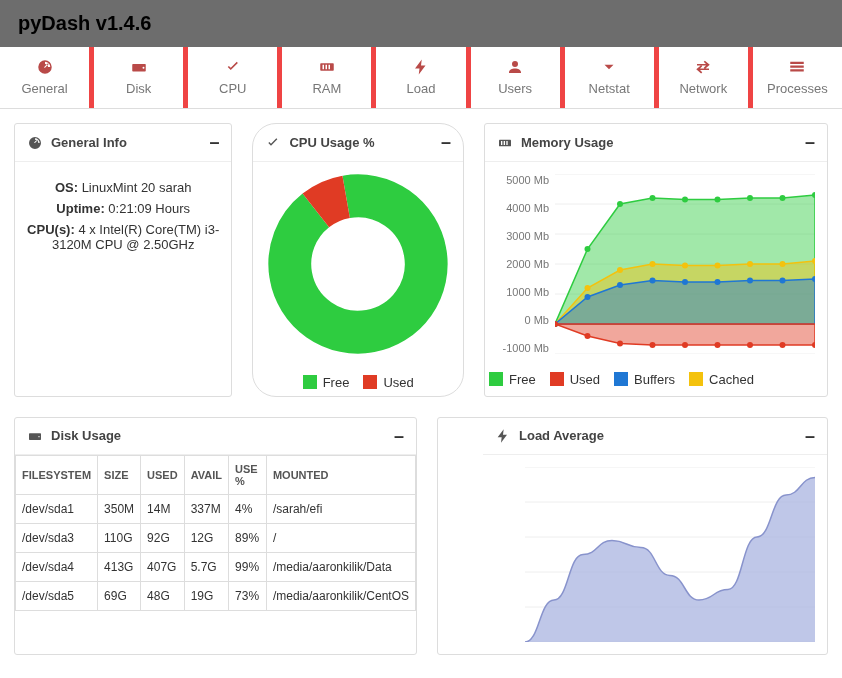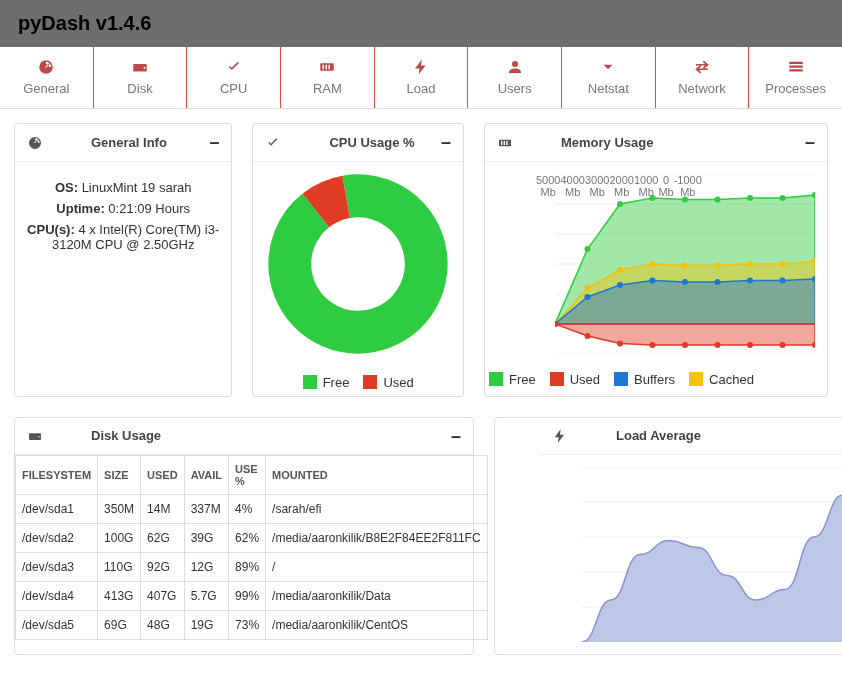--- a/index.html
+++ b/index.html
@@ -1,47 +1,47 @@
 <!DOCTYPE html>
 <html><head>
 <meta charset="utf-8">
 <style>
 * { box-sizing: border-box; margin: 0; padding: 0; }
 body { font-family: "Helvetica Neue", Arial, sans-serif; font-size: 13px; color: #333; background: #fff; width: 842px; }
 .header { background: #6d6d6d; color: #000000; padding: 12px 18px; font-size: 20px; font-weight: 600; }
 .nav { display: flex; border-bottom: 1px solid #ddd; }
-.nav-item { flex: 1; text-align: center; padding: 10px 4px 12px; border-right: 1px solid #ef4444; cursor: pointer; color: #777; }
+.nav-item { flex: 1; text-align: center; padding: 10px 4px 12px; border-right: 5px solid #ef4444; cursor: pointer; color: #777; }
 .nav-item:last-child { border-right: none; }
 .nav-icon { height: 20px; display: flex; justify-content: center; align-items: center; margin-bottom: 4px; }
 .nav-icon svg { width: 18px; height: 18px; fill: #b94a48; }
 .nav-label { font-size: 13px; color: #777; }
 .content { padding: 14px 14px 0 14px; }
 .row { display: flex; gap: 20px; margin-bottom: 20px; }
 .panel { border: 1px solid #ddd; border-radius: 3px; background: #fff; }
 .panel-head { display: flex; align-items: center; padding: 10px 12px; border-bottom: 1px solid #eee; }
 .panel-head .icon { margin-right: 8px; }
 .panel-head .icon svg { width: 16px; height: 16px; fill: #555; vertical-align: middle; }
-.panel-title { font-weight: 700; color: #444; margin-left: 40px; }
+.panel-title { font-weight: 700; color: #444; }
 .panel-head .collapse { margin-left: auto; cursor: pointer; font-weight: 900; color: #333; font-size: 18px; line-height: 10px; }
 .panel-body { padding: 12px; }
 .general { width: 225px; }
-.cpu { width: 218px; }
+.cpu { width: 218px; border-radius: 24px; }
 .mem { flex: 1; }
 .info-line { text-align: center; margin: 6px 0; font-size: 13px; }
 .info-line b { font-weight: 700; }
 .legend { display: flex; flex-wrap: wrap; gap: 20px 14px; margin-top: 6px; padding: 0 4px 6px; }
 .leg-item { display: flex; align-items: center; font-size: 13px; }
 .sw { width: 14px; height: 14px; margin-right: 6px; }
 .disk { width: 460px; }
 .load { flex: 1; padding-left: 45px; }
 table { width: 100%; border-collapse: collapse; }
 th, td { border: 1px solid #ddd; padding: 7px 6px; font-size: 12px; text-align: left; }
 th { font-weight: 700; color: #555; text-transform: uppercase; font-size: 11px; }
 .chart-wrap { position: relative; }
-.ylabels { position: absolute; left: 0; top: 0; bottom: 0; width: 56px; display: flex; flex-direction: row; justify-content: space-between; text-align: center; font-size: 11px; color: #777; padding-right: 4px; margin-left: 39px; }
+.ylabels { position: absolute; left: 0; top: 0; bottom: 0; width: 56px; display: flex; flex-direction: column; justify-content: space-between; text-align: right; font-size: 11px; color: #777; padding-right: 4px; }
 .chart-inner { margin-left: 58px; }
 </style>
 </head>
 <body>
 
 <div class="header">
   <span>pyDash v1.4.6</span>
 </div>
 
 <div class="nav">
@@ -131,21 +131,21 @@
 
   <div class="panel general">
     <div class="panel-head">
       <span class="icon"><svg viewBox="0 0 24 24">
               <path d="M12 3a9 9 0 00-9 9 9 9 0 009 9 9 9 0 009-9 9 9 0 00-9-9zm0 2a7 7 0 017 7h-2a5 5 0 00-5-5V5zm-1 6l4-4 1 1-4 4h-1v-1z"></path>
             </svg></span>
       <span class="panel-title">General Info</span>
       <span class="collapse">–</span>
     </div>
     <div class="panel-body">
-      <div class="info-line"><b>OS:</b> <span>LinuxMint 19 sarah</span></div>
+      <div class="info-line"><b>OS:</b> <span>LinuxMint 20 sarah</span></div>
       <div class="info-line"><b>Uptime:</b> <span>0:21:09 Hours</span></div>
       <div class="info-line"><b>CPU(s):</b> <span>4 x Intel(R) Core(TM) i3-3120M CPU @ 2.50GHz</span></div>
     </div>
   </div>
 
   <div class="panel cpu">
     <div class="panel-head">
       <span class="icon"><svg viewBox="0 0 24 24">
               <path d="M9 16l-4-4 1.5-1.5L9 13l8-8L18.5 6.5z"></path>
             </svg></span>
@@ -289,28 +289,20 @@
       <tbody id="disk-body">
             <tr>
               <td>/dev/sda1</td>
               <td>350M</td>
               <td>14M</td>
               <td>337M</td>
               <td>4%</td>
               <td>/sarah/efi</td>
             </tr>
             <tr>
-              <td>/dev/sda2</td>
-              <td>100G</td>
-              <td>62G</td>
-              <td>39G</td>
-              <td>62%</td>
-              <td>/media/aaronkilik/B8E2F84EE2F811FC</td>
-            </tr>
-            <tr>
               <td>/dev/sda3</td>
               <td>110G</td>
               <td>92G</td>
               <td>12G</td>
               <td>89%</td>
               <td>/</td>
             </tr>
             <tr>
               <td>/dev/sda4</td>
               <td>413G</td>

